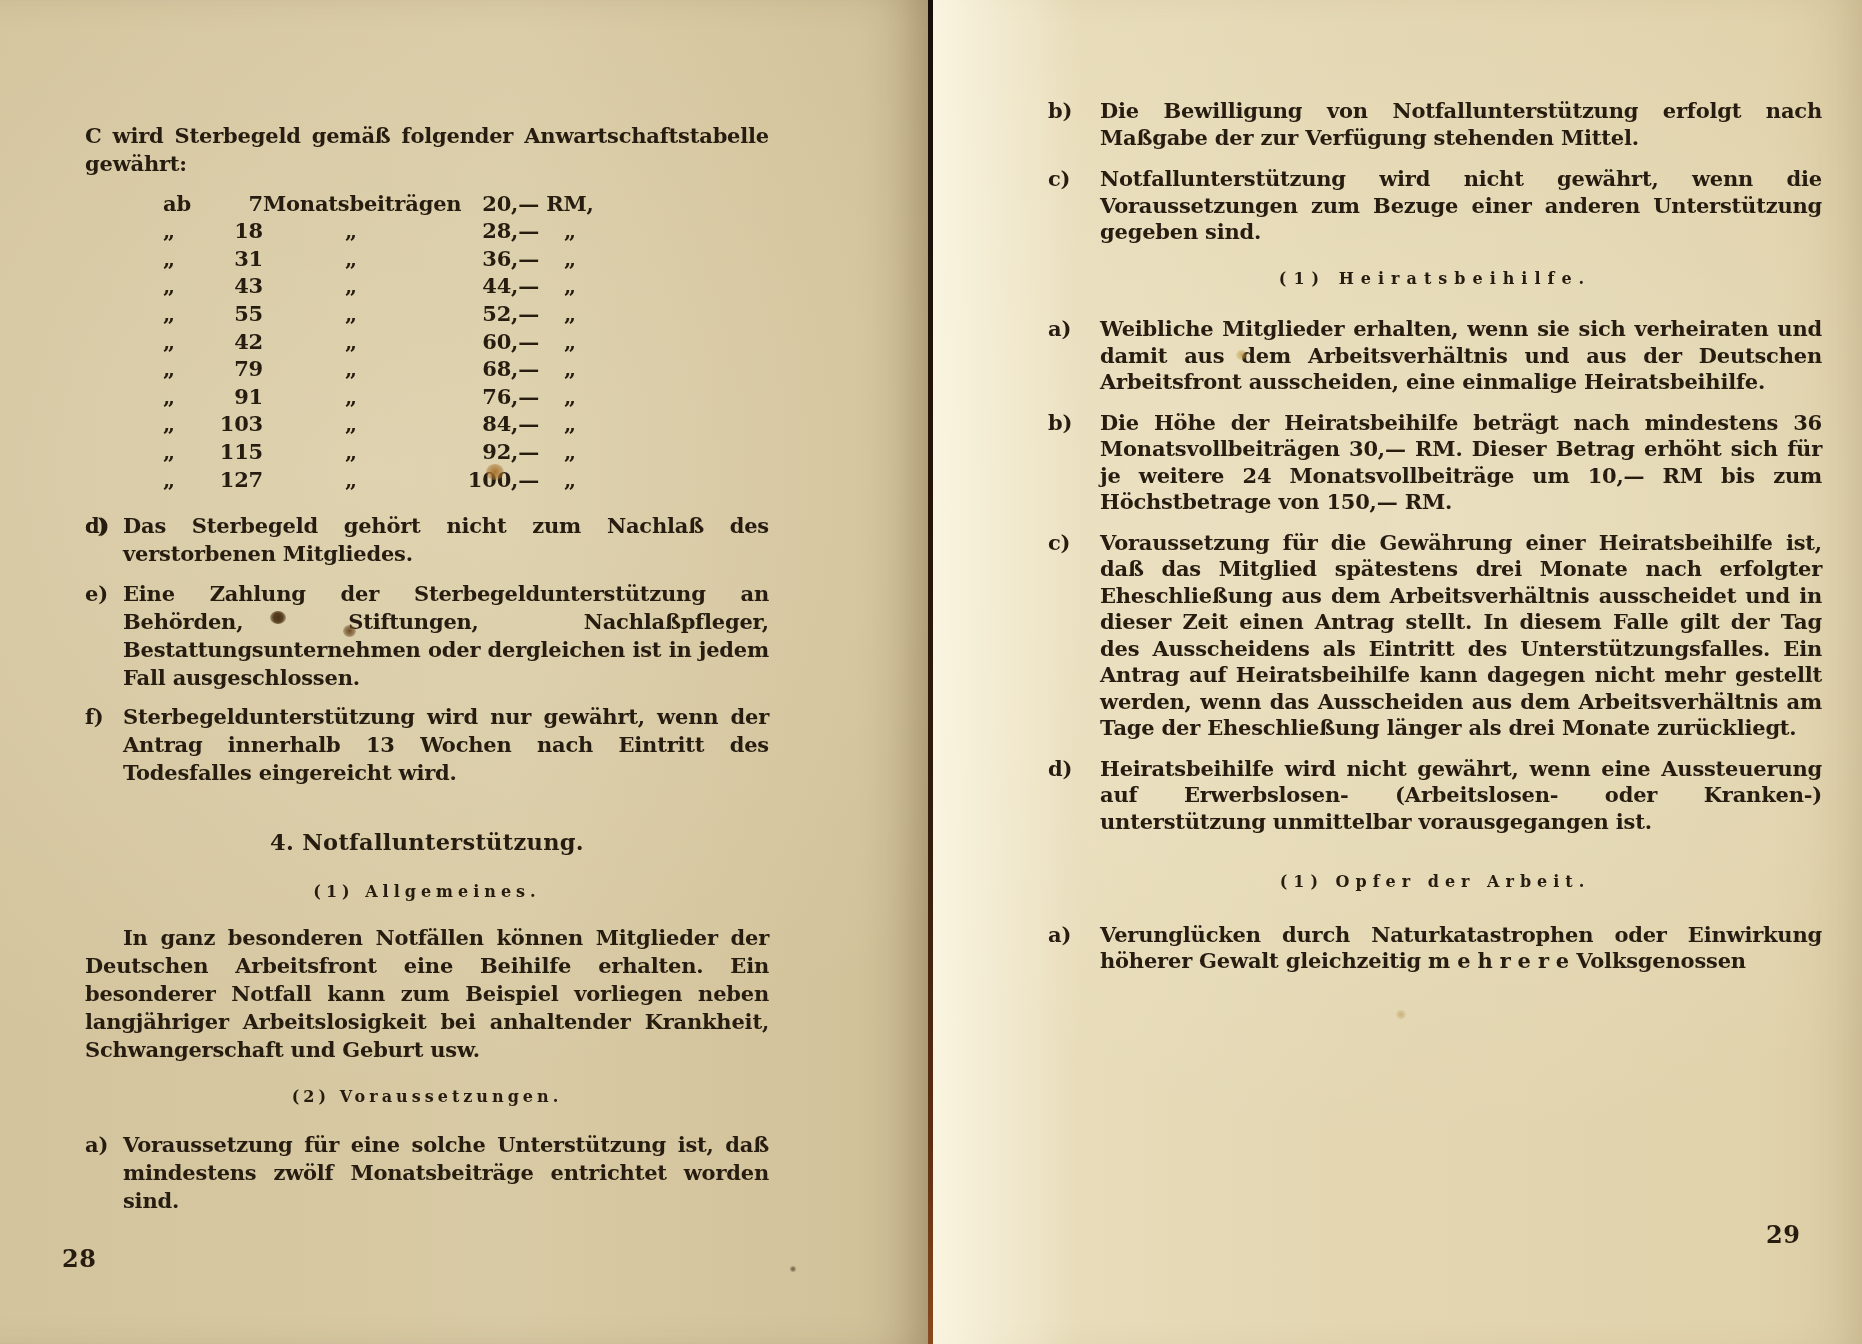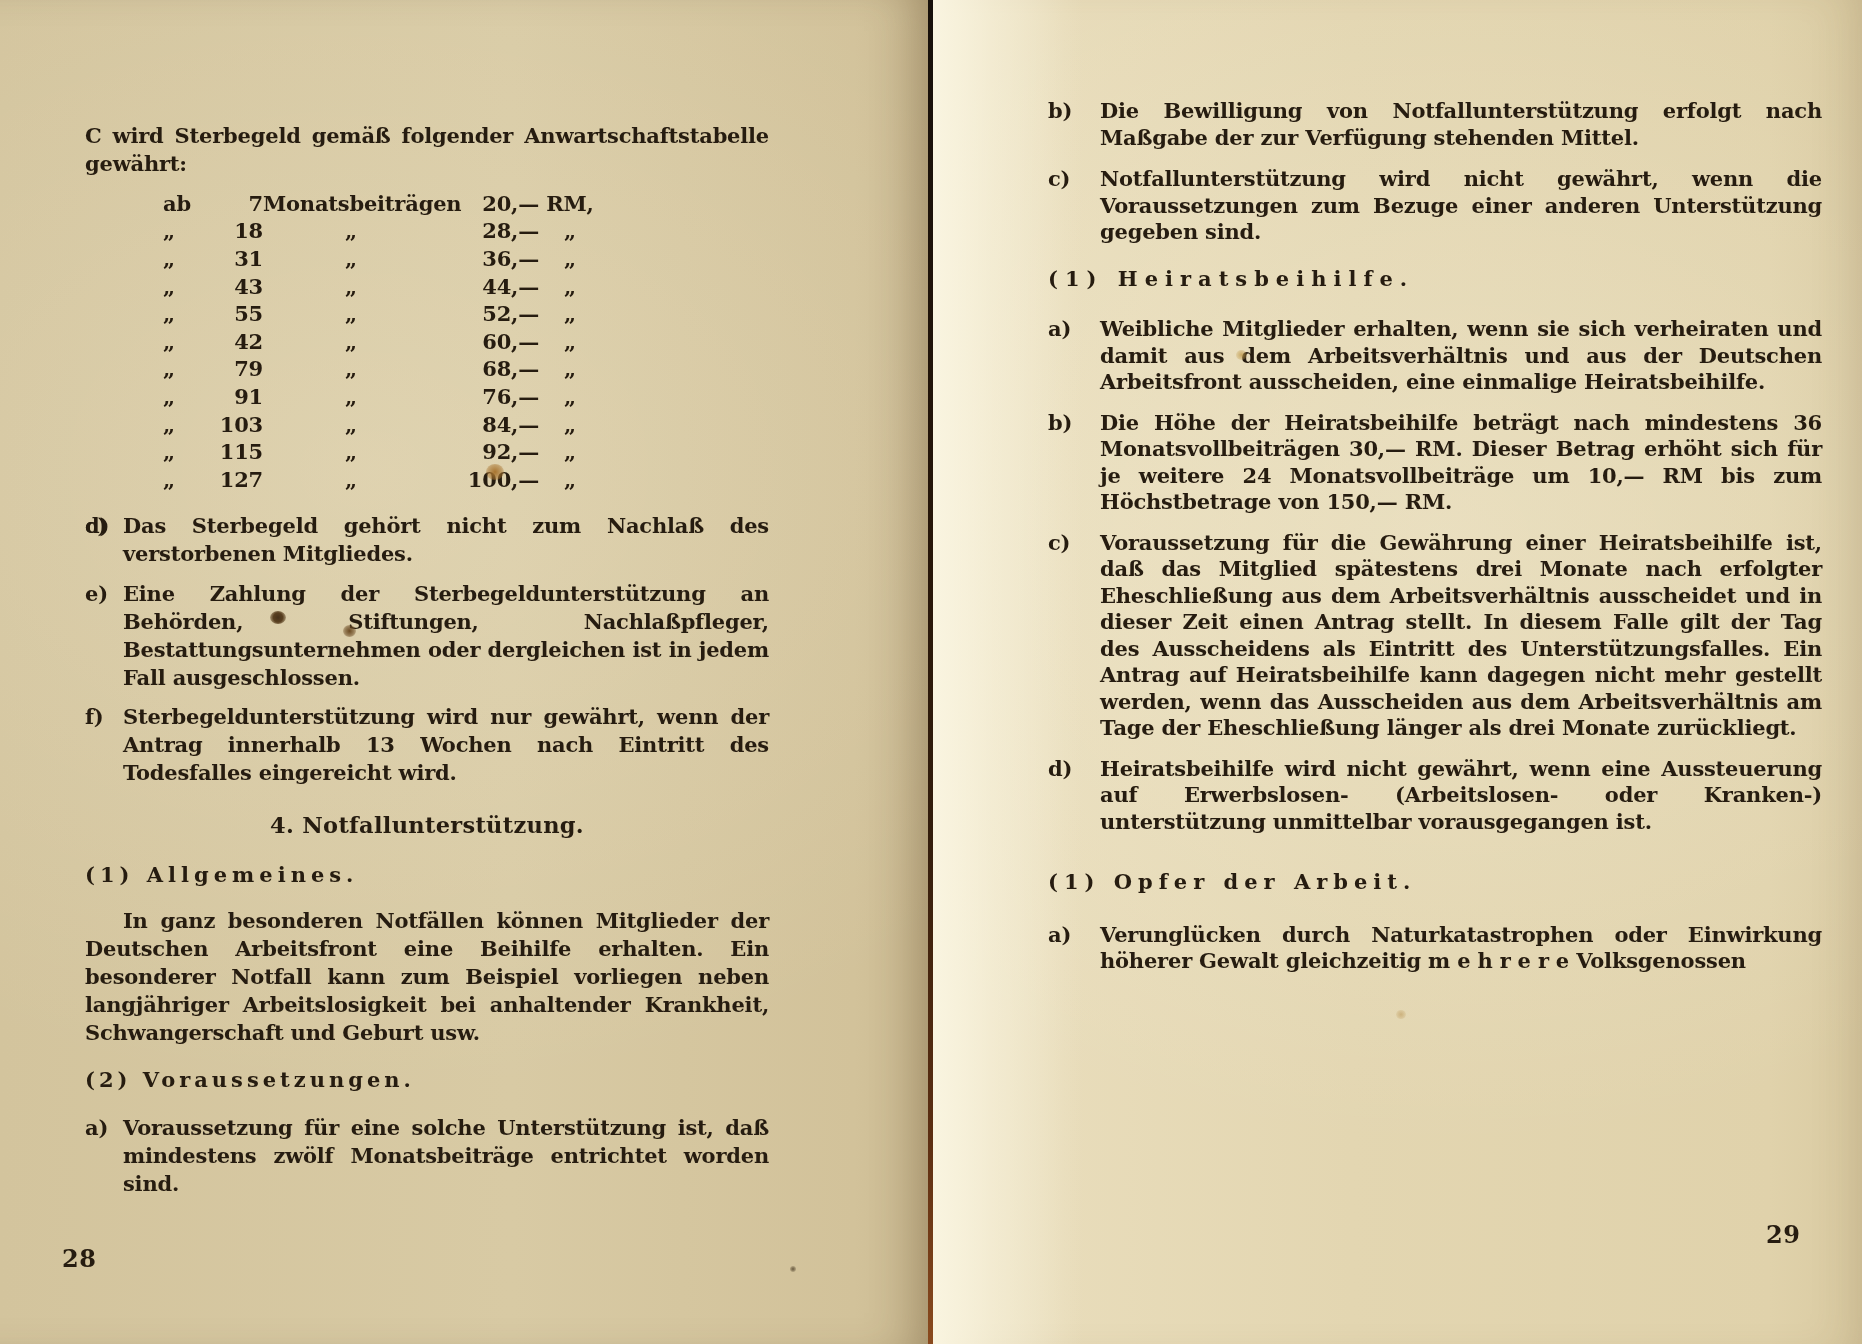--- a/index.html
+++ b/index.html
@@ -40,25 +40,25 @@
     font-size:21px;line-height:28px;text-align:justify;letter-spacing:-.2px;
   }
   .rcontent{
     position:absolute;left:1048px;top:98px;width:774px;z-index:4;
     font-size:21px;line-height:26.5px;text-align:justify;letter-spacing:-.2px;
   }
   .item{position:relative;padding-left:38px;}
   .rcontent .item{padding-left:52px;}
   .item .lbl{position:absolute;left:0;top:0;}
   .h-num{text-align:center;font-size:22.5px;letter-spacing:.3px;}
-  .h-sub{letter-spacing:5px;font-size:21px;}
+  .h-sub{text-align:center;letter-spacing:5px;font-size:16px;}
   .h-sub.wide{letter-spacing:7px;}
   
   .btable{margin:12px 0 0 78px;width:440px;}
-  .trow{display:flex;height:27.6px;align-items:center;text-align:left;}
+  .trow{display:flex;height:27.6px;align-items:flex-end;text-align:left;}
   .c1{width:42px;}
   .c2{width:58px;text-align:right;}
   .c3{width:176px;text-align:center;}
   .c4{width:100px;text-align:right;}
   .c5{width:62px;text-align:center;}
   
   .pno{position:absolute;z-index:4;font-size:24px;letter-spacing:.5px;}
   .pno-left{left:62px;top:1244px;}
   .pno-right{left:1766px;top:1220px;}
   .indent1{text-indent:38px;}
@@ -174,21 +174,21 @@
     </div>
     <div class="item" style="margin-top:12px">
       <span class="lbl">e)</span>
       <span>Eine Zahlung der Sterbegeldunterstützung an Behörden, Stiftungen, Nachlaßpfleger, Bestattungsunternehmen oder dergleichen ist in jedem Fall ausgeschlossen.</span>
     </div>
     <div class="item" style="margin-top:11px">
       <span class="lbl">f)</span>
       <span>Sterbegeldunterstützung wird nur gewährt, wenn der Antrag innerhalb 13 Wochen nach Eintritt des Todesfalles eingereicht wird.</span>
     </div>
 
-    <div class="h-num" style="margin-top:24px">4. Notfallunterstützung.</div>
+    <div class="h-num" style="margin-top:41px">4. Notfallunterstützung.</div>
     <div class="h-sub" style="margin-top:22px">(1) Allgemeines.</div>
 
     <div class="indent1" style="margin-top:18px">In ganz besonderen Notfällen können Mitglieder der Deutschen Arbeitsfront eine Beihilfe erhalten. Ein besonderer Notfall kann zum Beispiel vorliegen neben langjähriger Arbeitslosigkeit bei anhaltender Krankheit, Schwangerschaft und Geburt usw.</div>
 
     <div class="h-sub" style="margin-top:19px;letter-spacing:4px">(2) Voraussetzungen.</div>
 
     <div class="item" style="margin-top:20px">
       <span class="lbl">a)</span>
       <span>Voraussetzung für eine solche Unterstützung ist, daß mindestens zwölf Monatsbeiträge entrichtet worden sind.</span>
     </div>

